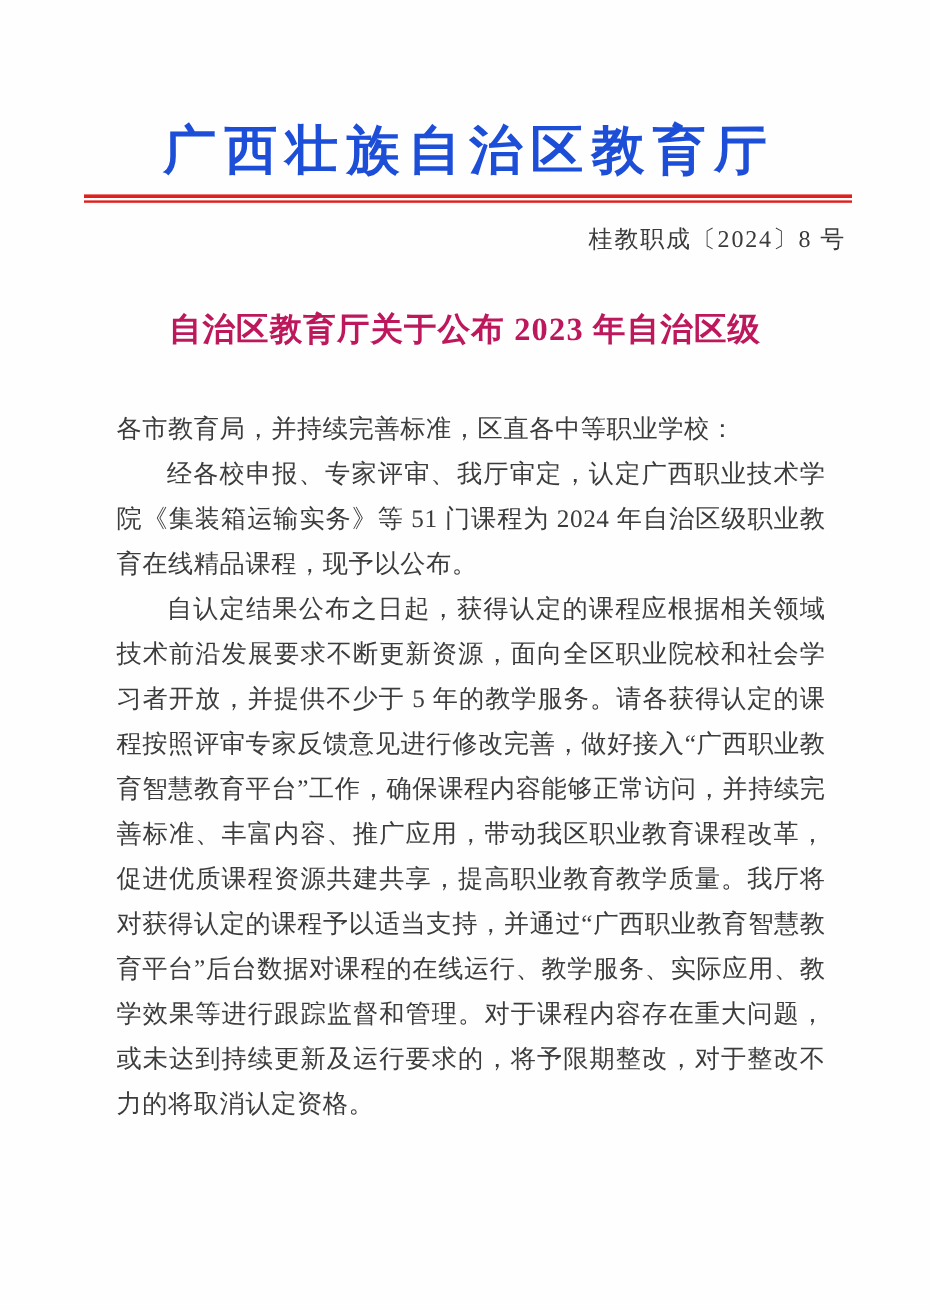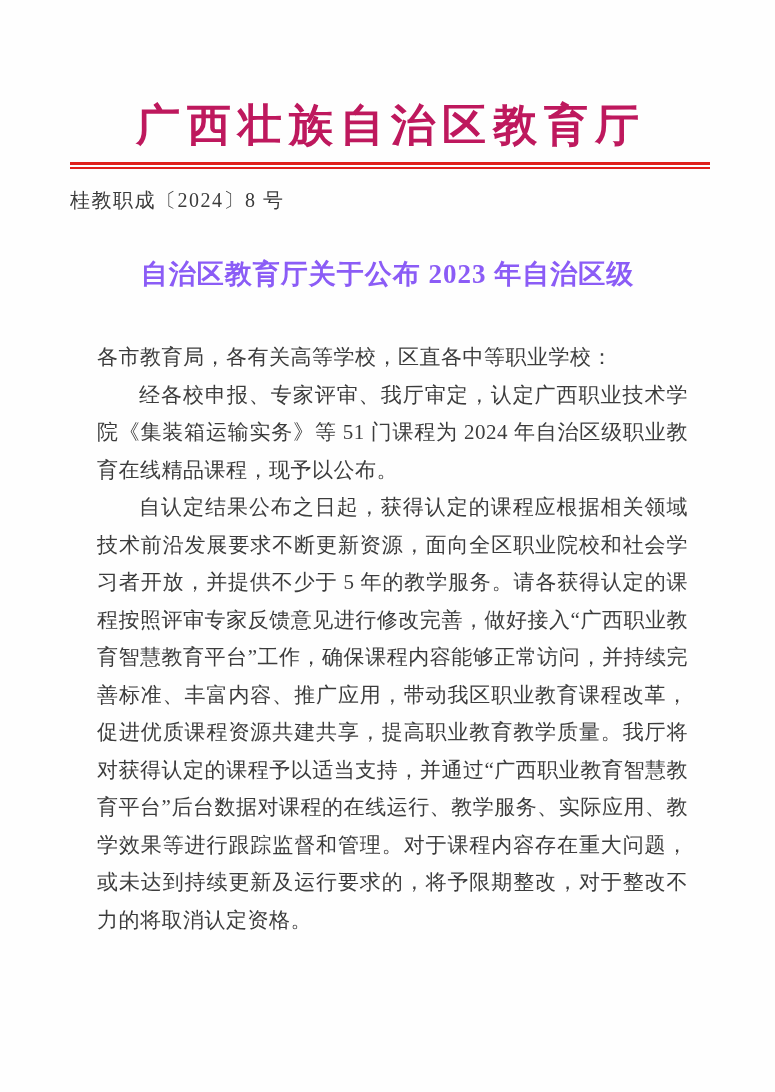--- a/index.html
+++ b/index.html
@@ -20,21 +20,21 @@
     color: #2f2f2f;
   }
 
   
   .agency-title {
     padding-top: 98px;
     text-align: center;
     font-size: 44px;
     line-height: 56px;
     font-weight: bold;
-    color: #be185d;
+    color: #1d4ed8;
     letter-spacing: 7px;
     text-indent: 7px; 
     white-space: nowrap;
   }
 
   .red-rule {
     margin: 8px 65px 0 70px; 
   }
   .red-rule .bar-thick {
     height: 3px;
@@ -45,32 +45,33 @@
     background: transparent;
   }
   .red-rule .bar-thin {
     height: 2px;
     background: #e0201c;
   }
 
   
   .doc-number {
     margin: 18px 70px 0 70px;
+    text-align: right;
     font-size: 20px;
     line-height: 26px;
     letter-spacing: 1.5px;
     color: #3a3a3a;
   }
 
   
   .notice-title {
     margin-top: 40px;
     text-align: center;
     font-weight: bold;
-    color: #8b5cf6;
+    color: #be185d;
     font-size: 27px;
     line-height: 42px;
     letter-spacing: 1px;
   }
 
   
   .body-text {
     margin: 44px 87px 0 97px; 
     font-size: 21px;
     line-height: 37.5px;
@@ -95,18 +96,18 @@
     <div class="bar-thin"></div>
   </div>
 
   <div class="doc-number">桂教职成〔2024〕8 号</div>
 
   <div class="notice-title">
     <div>自治区教育厅关于公布 2023 年自治区级</div>
   </div>
 
   <div class="body-text">
-    <p>各市教育局，各有关高等学校，区直各中等职业学校：</p>
+    <p>各市教育局，并持续完善标准，区直各中等职业学校：</p>
     <p class="indent">经各校申报、专家评审、我厅审定，认定广西职业技术学院《集装箱运输实务》等 51 门课程为 2024 年自治区级职业教育在线精品课程，现予以公布。</p>
     <p class="indent">自认定结果公布之日起，获得认定的课程应根据相关领域技术前沿发展要求不断更新资源，面向全区职业院校和社会学习者开放，并提供不少于 5 年的教学服务。请各获得认定的课程按照评审专家反馈意见进行修改完善，做好接入“广西职业教育智慧教育平台”工作，确保课程内容能够正常访问，并持续完善标准、丰富内容、推广应用，带动我区职业教育课程改革，促进优质课程资源共建共享，提高职业教育教学质量。我厅将对获得认定的课程予以适当支持，并通过“广西职业教育智慧教育平台”后台数据对课程的在线运行、教学服务、实际应用、教学效果等进行跟踪监督和管理。对于课程内容存在重大问题，或未达到持续更新及运行要求的，将予限期整改，对于整改不力的将取消认定资格。</p>
   </div>
 
 </div>
 
 </body></html>

